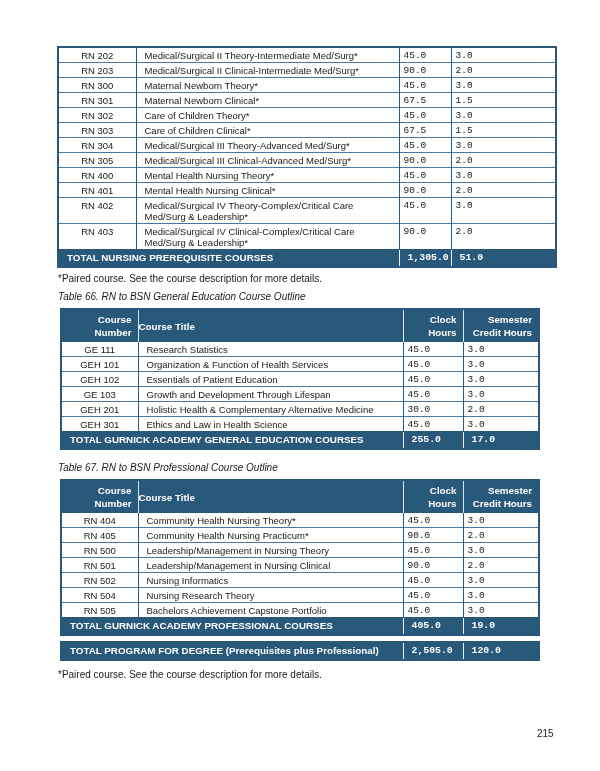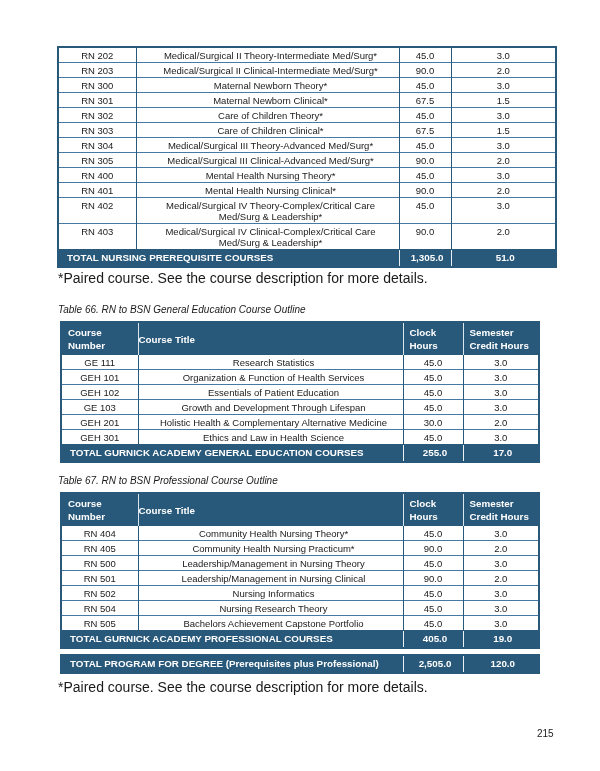--- a/index.html
+++ b/index.html
@@ -33,60 +33,60 @@
     border-top:1px solid var(--row-border);
     font-size:9.5px;
     line-height:11px;
     padding:2px 4px 1px 4px;
     vertical-align:top;
     overflow:hidden;
   }
   .ctable tr:first-child td{ border-top:none; }
   .ctable td:first-child{ border-left:none; }
   .ctable .num{ text-align:center; }
-  .ctable .title{ text-align:center; padding-left:8px; padding-right:2px; }
-  .ctable .val{ text-align:center; }
+  .ctable .title{ text-align:left; padding-left:8px; padding-right:2px; }
+  .ctable .val{ text-align:left;font-family:Liberation Mono, monospace; }
 
   .ctable th{
     background:var(--dark);
     color:#ffffff;
     font-weight:bold;
     font-size:9.8px;
     line-height:13px;
     padding:3px 6px;
     vertical-align:middle;
-    text-align:left;
+    text-align:right;
     border-left:1px solid var(--sep);
   }
   .ctable th:first-child{ border-left:none; }
   .ctable th.title-h{ text-align:left; padding-left:0; }
 
   .ctable tr.total td{
     background:var(--dark);
     color:#ffffff;
     font-weight:bold;
     font-size:9.8px;
     line-height:12px;
     padding:2px 4px;
     border-top:1px solid var(--dark);
     vertical-align:middle;
   }
   .ctable tr.total td.label{ text-align:left; padding-left:8px;margin-left:39px; }
   .ctable tr.total td.val{ border-left:1px solid #E8EFF5;padding-left:8px; }
 
   .footnote{
-    font-size:14px;
+    font-size:10px;
     line-height:13px;
     margin:4px 0 0 1px;
   }
   .caption{
     font-style:italic;
     font-size:10px;
     line-height:12px;
-    margin:19px 0 0 1px;
+    margin:6px 0 0 1px;
   }
   .caption.c67{ margin-top:12px; }
   .tbl-gap{ margin-top:5px; }
   .footnote.f2{ margin-top:7px; }
 
   .page-number{
     position:absolute;
     left:537px; top:728px;
     font-size:10px;
     color:#222222;

